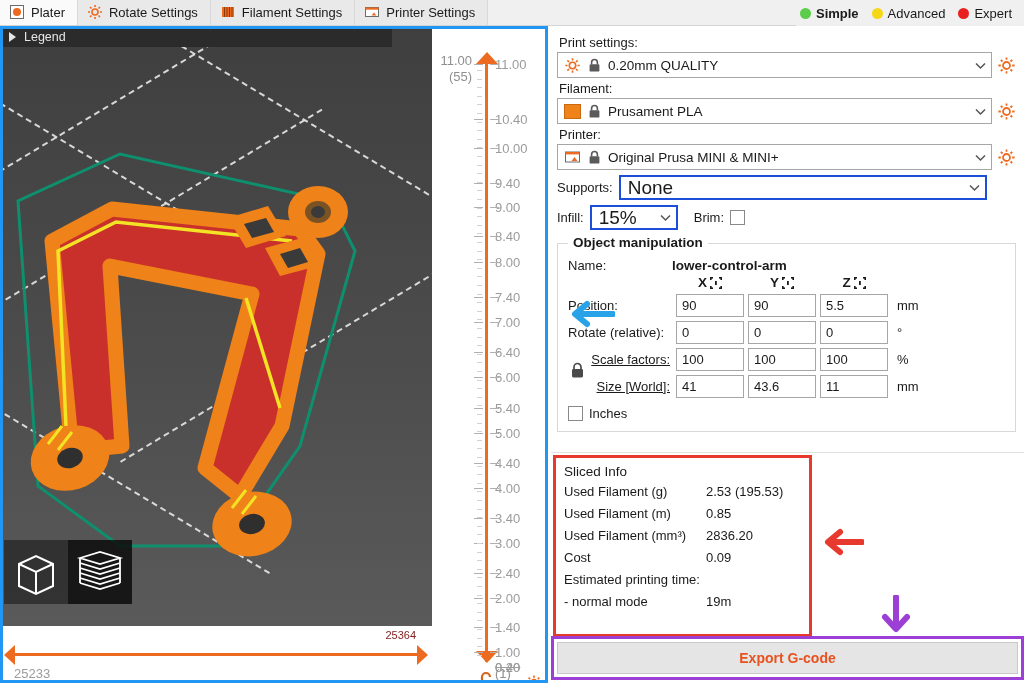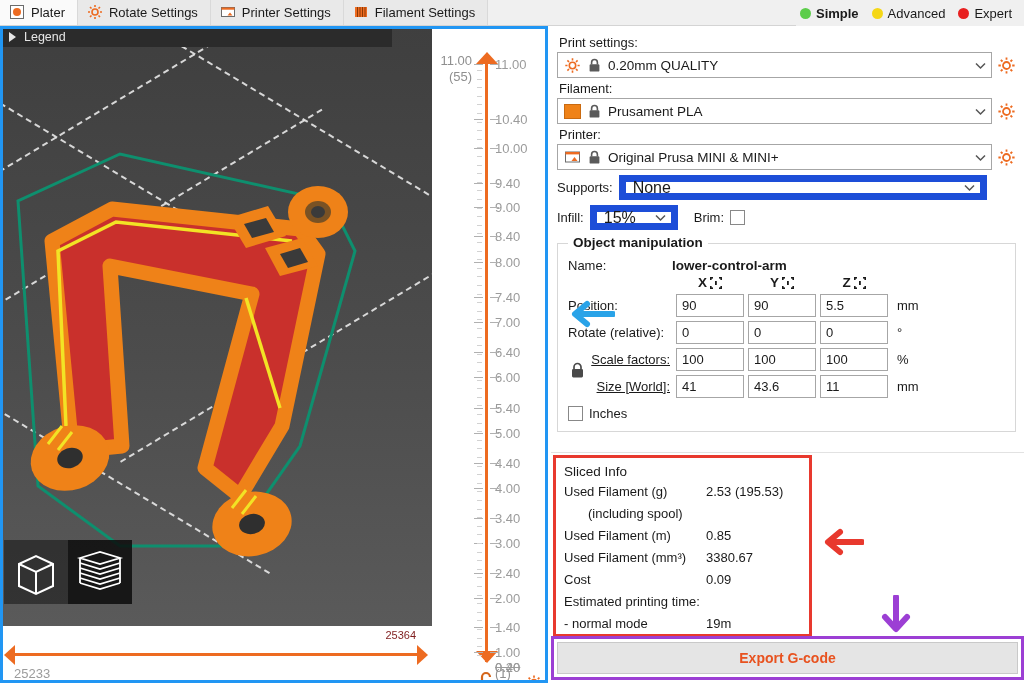--- a/index.html
+++ b/index.html
@@ -95,21 +95,21 @@
   }
   .combo .txt { flex: 1; white-space: nowrap; overflow: hidden; }
   .chev { width: 13px; height: 13px; flex: 0 0 13px; }
   .sicon { width: 17px; height: 17px; flex: 0 0 17px; }
   .lockicon { width: 13px; height: 15px; flex: 0 0 13px; }
   .gearbtn { width: 19px; height: 19px; flex: 0 0 19px; }
 
   .inline-row { display: flex; align-items: center; gap: 6px; margin-top: 5px; }
   .inline-row .lbl { font-size: 13px; color: #1a1a1a; }
 
-  .smallcombo { height: 25px; border: 7px solid #1d4ed8; background: #fff; display: flex; align-items: center; padding: 0 4px 0 7px; font-size: 16px; color: #1a1a1a; }
+  .smallcombo { height: 25px; border: 2px solid #1d4ed8; background: #fff; display: flex; align-items: center; padding: 0 4px 0 7px; font-size: 19px; color: #1a1a1a; }
   .cbox { width: 15px; height: 15px; border: 1px solid #888; background: #fff; display: inline-block; }
 
   
   #objman {
     position: relative; margin-top: 13px; border: 1px solid #d7d7d7;
     padding: 14px 8px 10px 10px;
   }
   #objman .gtitle {
     position: absolute; top: -9px; left: 10px; background: #fff; padding: 0 5px;
     font-size: 13.5px; font-weight: bold; color: #1a1a1a;
@@ -165,35 +165,35 @@
         <g fill="none" stroke="#ed6b21" stroke-width="1.6">
           <circle cx="8" cy="8" r="3"></circle>
           <path d="M8 1v2M8 13v2M1 8h2M13 8h2M3 3l1.5 1.5M11.5 11.5L13 13M13 3l-1.5 1.5M4.5 11.5L3 13"></path>
         </g>
       </svg>
       <span>Rotate Settings</span>
     </div>
 
     <div class="tab">
       <svg class="ticon" viewBox="0 0 16 16">
-        <rect x="1.5" y="3.5" width="13" height="9" fill="#fff" stroke="#6b6b6b"></rect>
-        <rect x="1.5" y="3.5" width="13" height="2.2" fill="#ed6b21"></rect>
-        <path d="M10 8.5l2.5 3h-5z" fill="#ed6b21"></path>
-      </svg>
-      <span>Printer Settings</span>
-    </div>
-
-    <div class="tab">
-      <svg class="ticon" viewBox="0 0 16 16">
         <rect x="2" y="3" width="12" height="10" fill="#ed6b21"></rect>
         <g stroke="#8c3a05" stroke-width="1">
           <path d="M4.5 3v10M7 3v10M9.5 3v10M12 3v10"></path>
         </g>
       </svg>
       <span>Filament Settings</span>
+    </div>
+
+    <div class="tab">
+      <svg class="ticon" viewBox="0 0 16 16">
+        <rect x="1.5" y="3.5" width="13" height="9" fill="#fff" stroke="#6b6b6b"></rect>
+        <rect x="1.5" y="3.5" width="13" height="2.2" fill="#ed6b21"></rect>
+        <path d="M10 8.5l2.5 3h-5z" fill="#ed6b21"></path>
+      </svg>
+      <span>Printer Settings</span>
     </div>
 
     <div id="modebar">
       <div class="mode sel">
         <span class="dot" style="background:#5ccd4a"></span>
         <span>Simple</span>
       </div>
       <div class="mode">
         <span class="dot" style="background:#f5d716"></span>
         <span>Advanced</span>
@@ -645,30 +645,26 @@
   <div id="sep"></div>
 
   <div id="sliced">
     <div class="stitle">Sliced Info</div>
     <div id="sliced-rows">
         <div class="srow">
           <div class="k">Used Filament (g)</div>
           <div class="v">2.53 (195.53)</div>
         </div>
         <div class="srow">
-          <div class="k ind">(including spool)</div>
-          <div class="v"></div>
-        </div>
-        <div class="srow">
           <div class="k">Used Filament (m)</div>
           <div class="v">0.85</div>
         </div>
         <div class="srow">
           <div class="k">Used Filament (mm³)</div>
-          <div class="v">3380.67</div>
+          <div class="v">2836.20</div>
         </div>
         <div class="srow">
           <div class="k">Cost</div>
           <div class="v">0.09</div>
         </div>
         <div class="srow">
           <div class="k">Estimated printing time:</div>
           <div class="v"></div>
         </div>
         <div class="srow">

